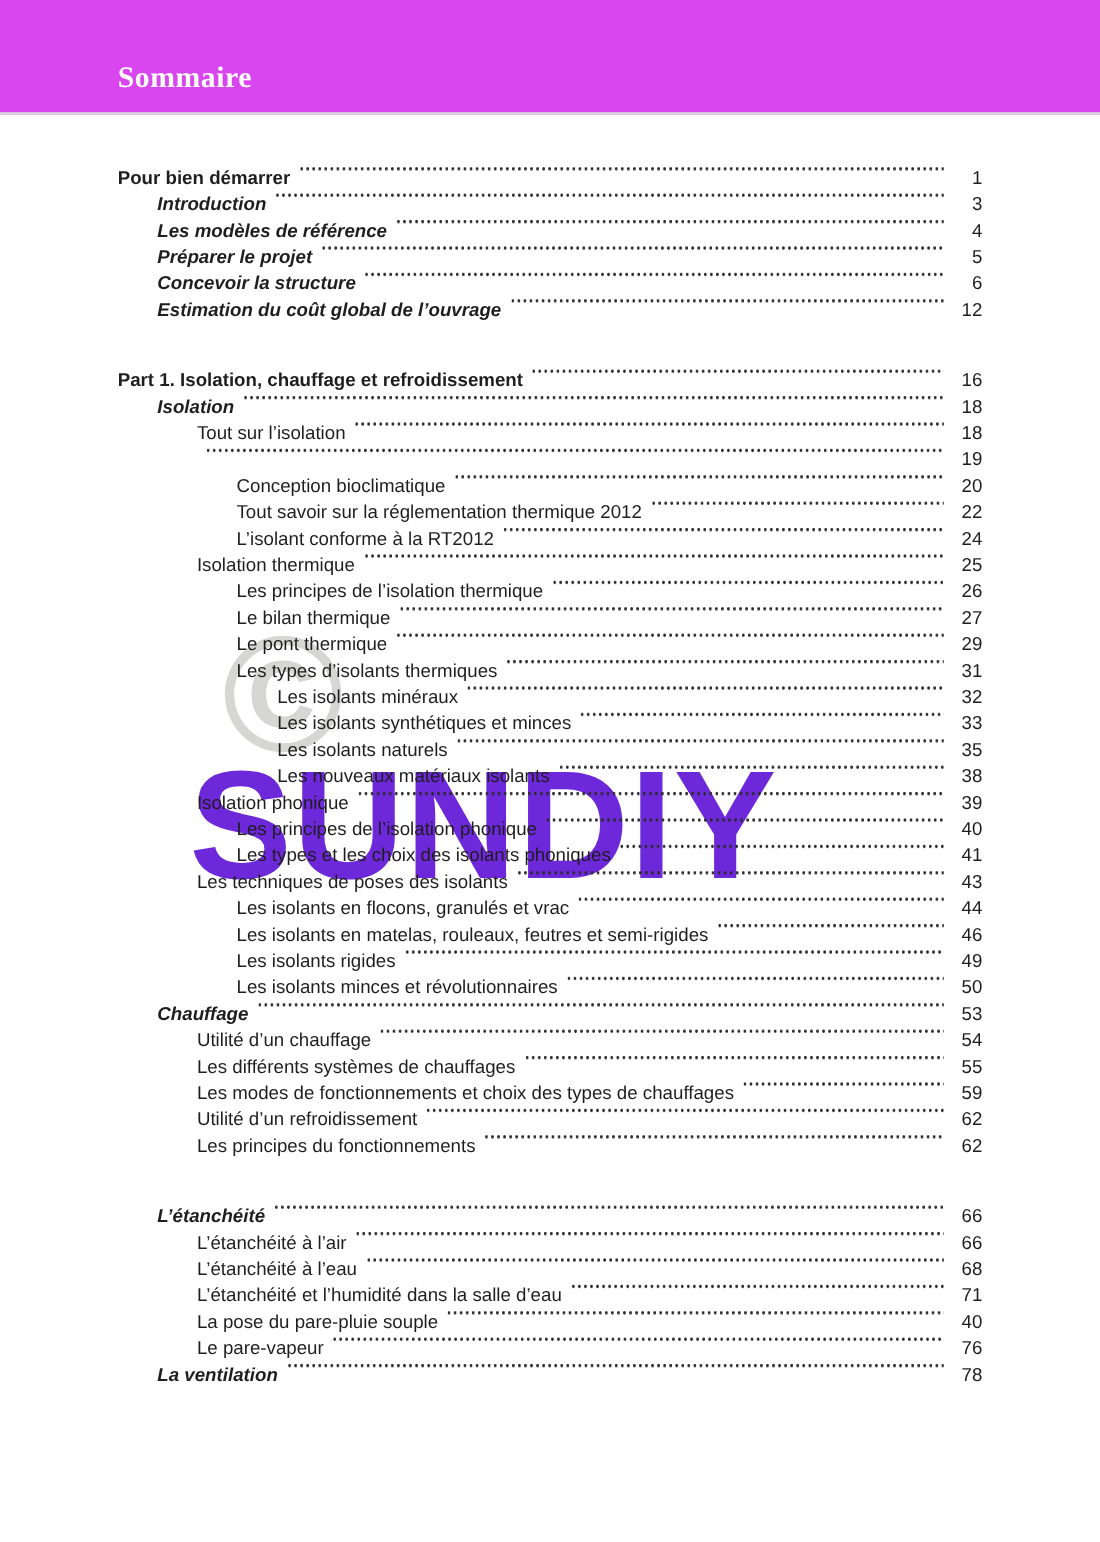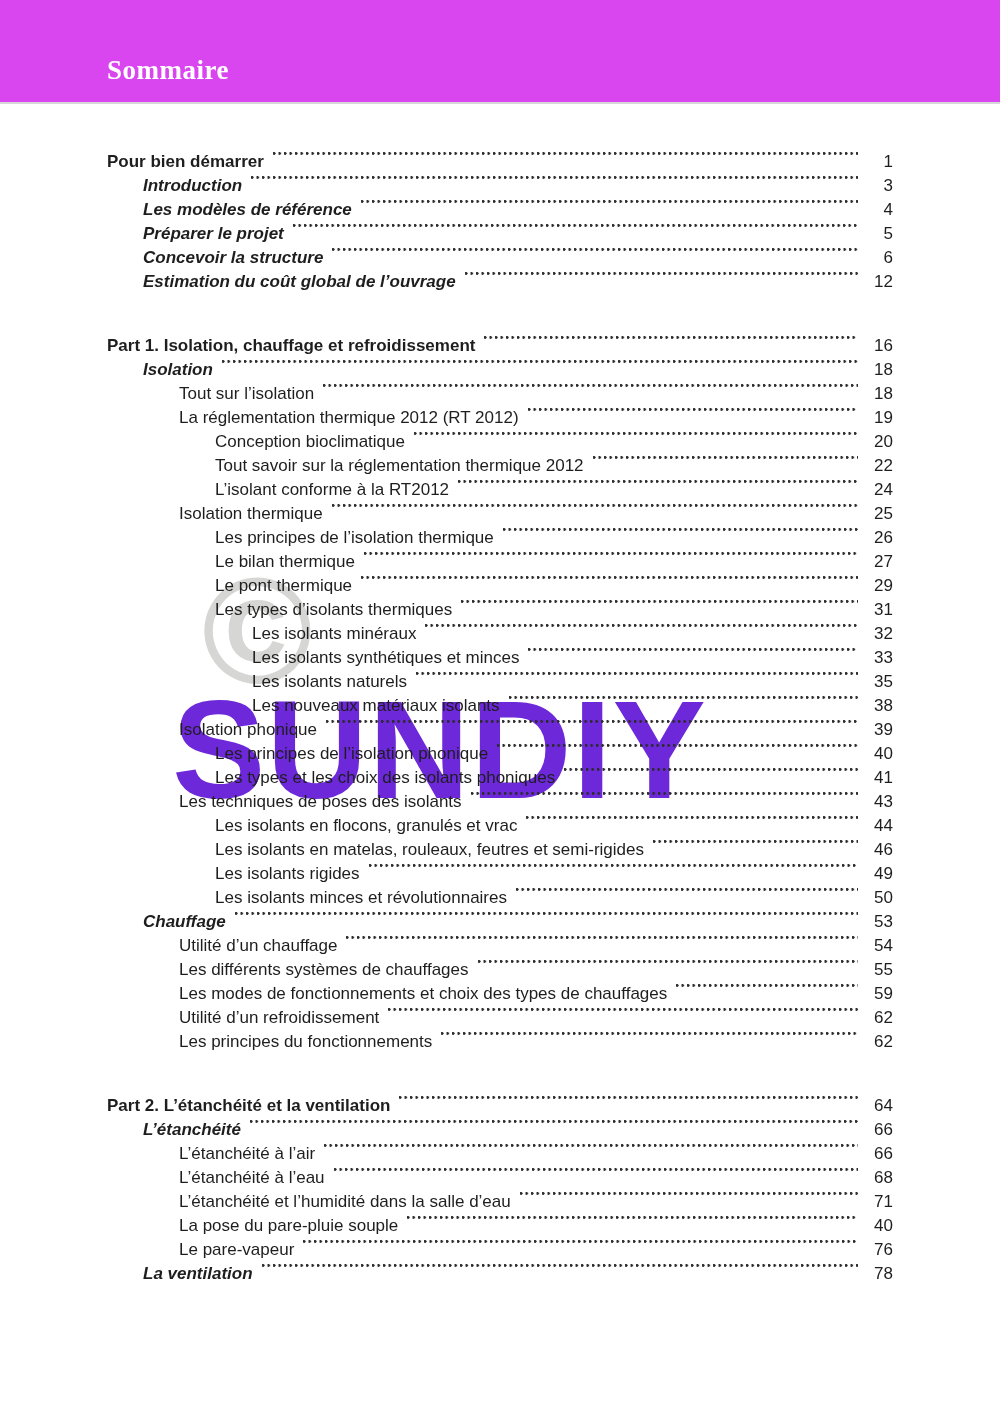--- a/index.html
+++ b/index.html
@@ -115,21 +115,20 @@
         <span class="label">Isolation</span>
         <span class="leader"></span>
         <span class="page-num">18</span>
       </div>
       <div class="row lvl2">
         <span class="label">Tout sur l’isolation</span>
         <span class="leader"></span>
         <span class="page-num">18</span>
       </div>
       <div class="row lvl2">
-        <span class="label">La réglementation thermique 2012 (RT 2012)</span>
         <span class="leader"></span>
         <span class="page-num">19</span>
       </div>
       <div class="row lvl3">
         <span class="label">Conception bioclimatique</span>
         <span class="leader"></span>
         <span class="page-num">20</span>
       </div>
       <div class="row lvl3">
         <span class="label">Tout savoir sur la réglementation thermique 2012</span>
@@ -251,25 +250,20 @@
         <span class="leader"></span>
         <span class="page-num">62</span>
       </div>
       <div class="row lvl2">
         <span class="label">Les principes du fonctionnements</span>
         <span class="leader"></span>
         <span class="page-num">62</span>
       </div>
     </div>
     <div class="group">
-      <div class="row lvl0">
-        <span class="label">Part 2. L’étanchéité et la ventilation</span>
-        <span class="leader"></span>
-        <span class="page-num">64</span>
-      </div>
       <div class="row lvl1">
         <span class="label">L’étanchéité</span>
         <span class="leader"></span>
         <span class="page-num">66</span>
       </div>
       <div class="row lvl2">
         <span class="label">L’étanchéité à l’air</span>
         <span class="leader"></span>
         <span class="page-num">66</span>
       </div>

